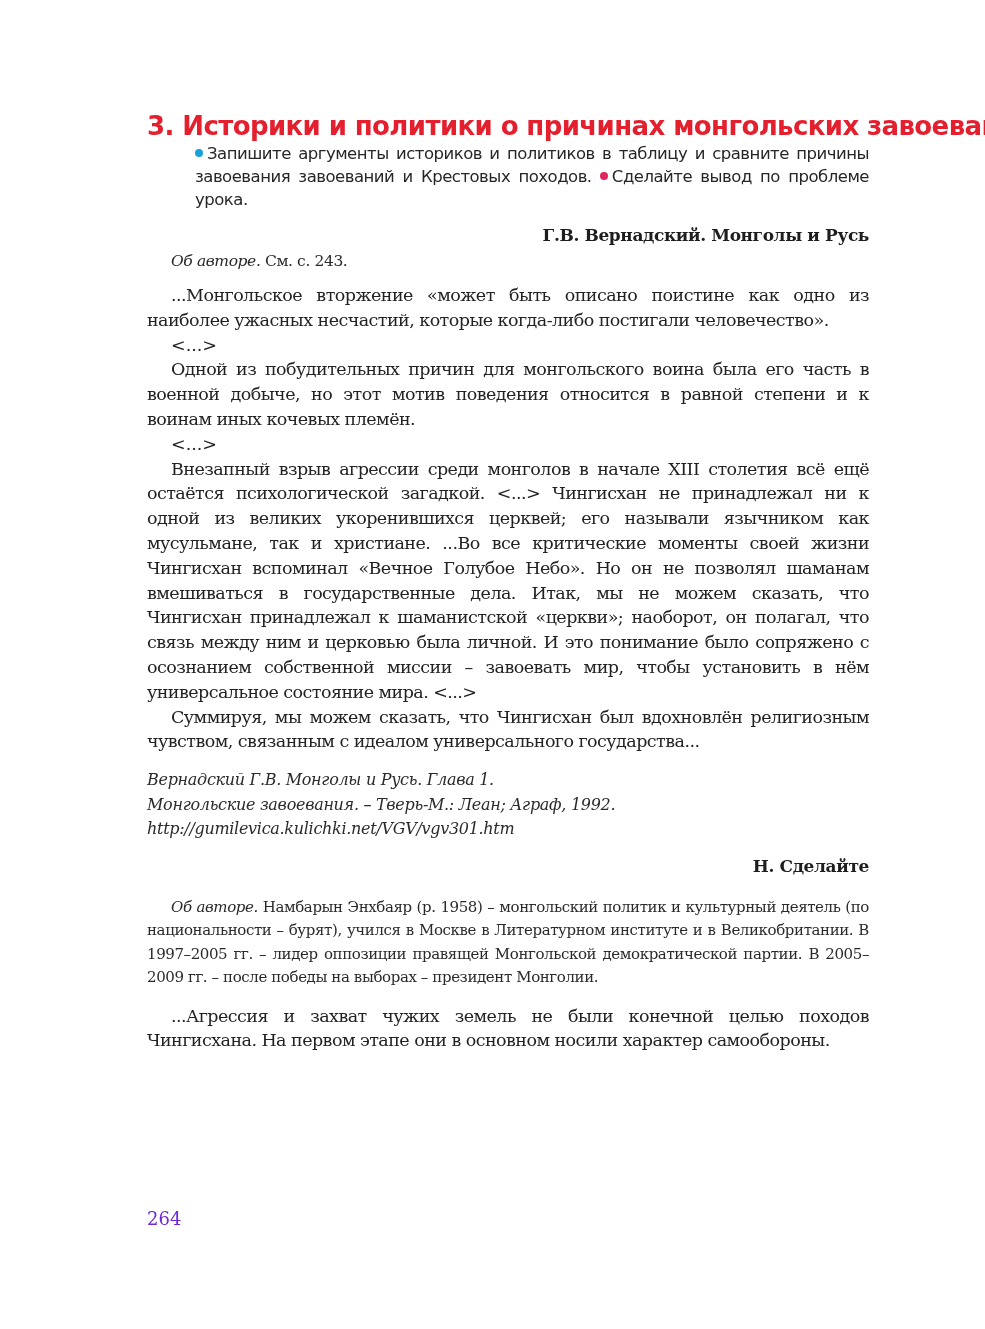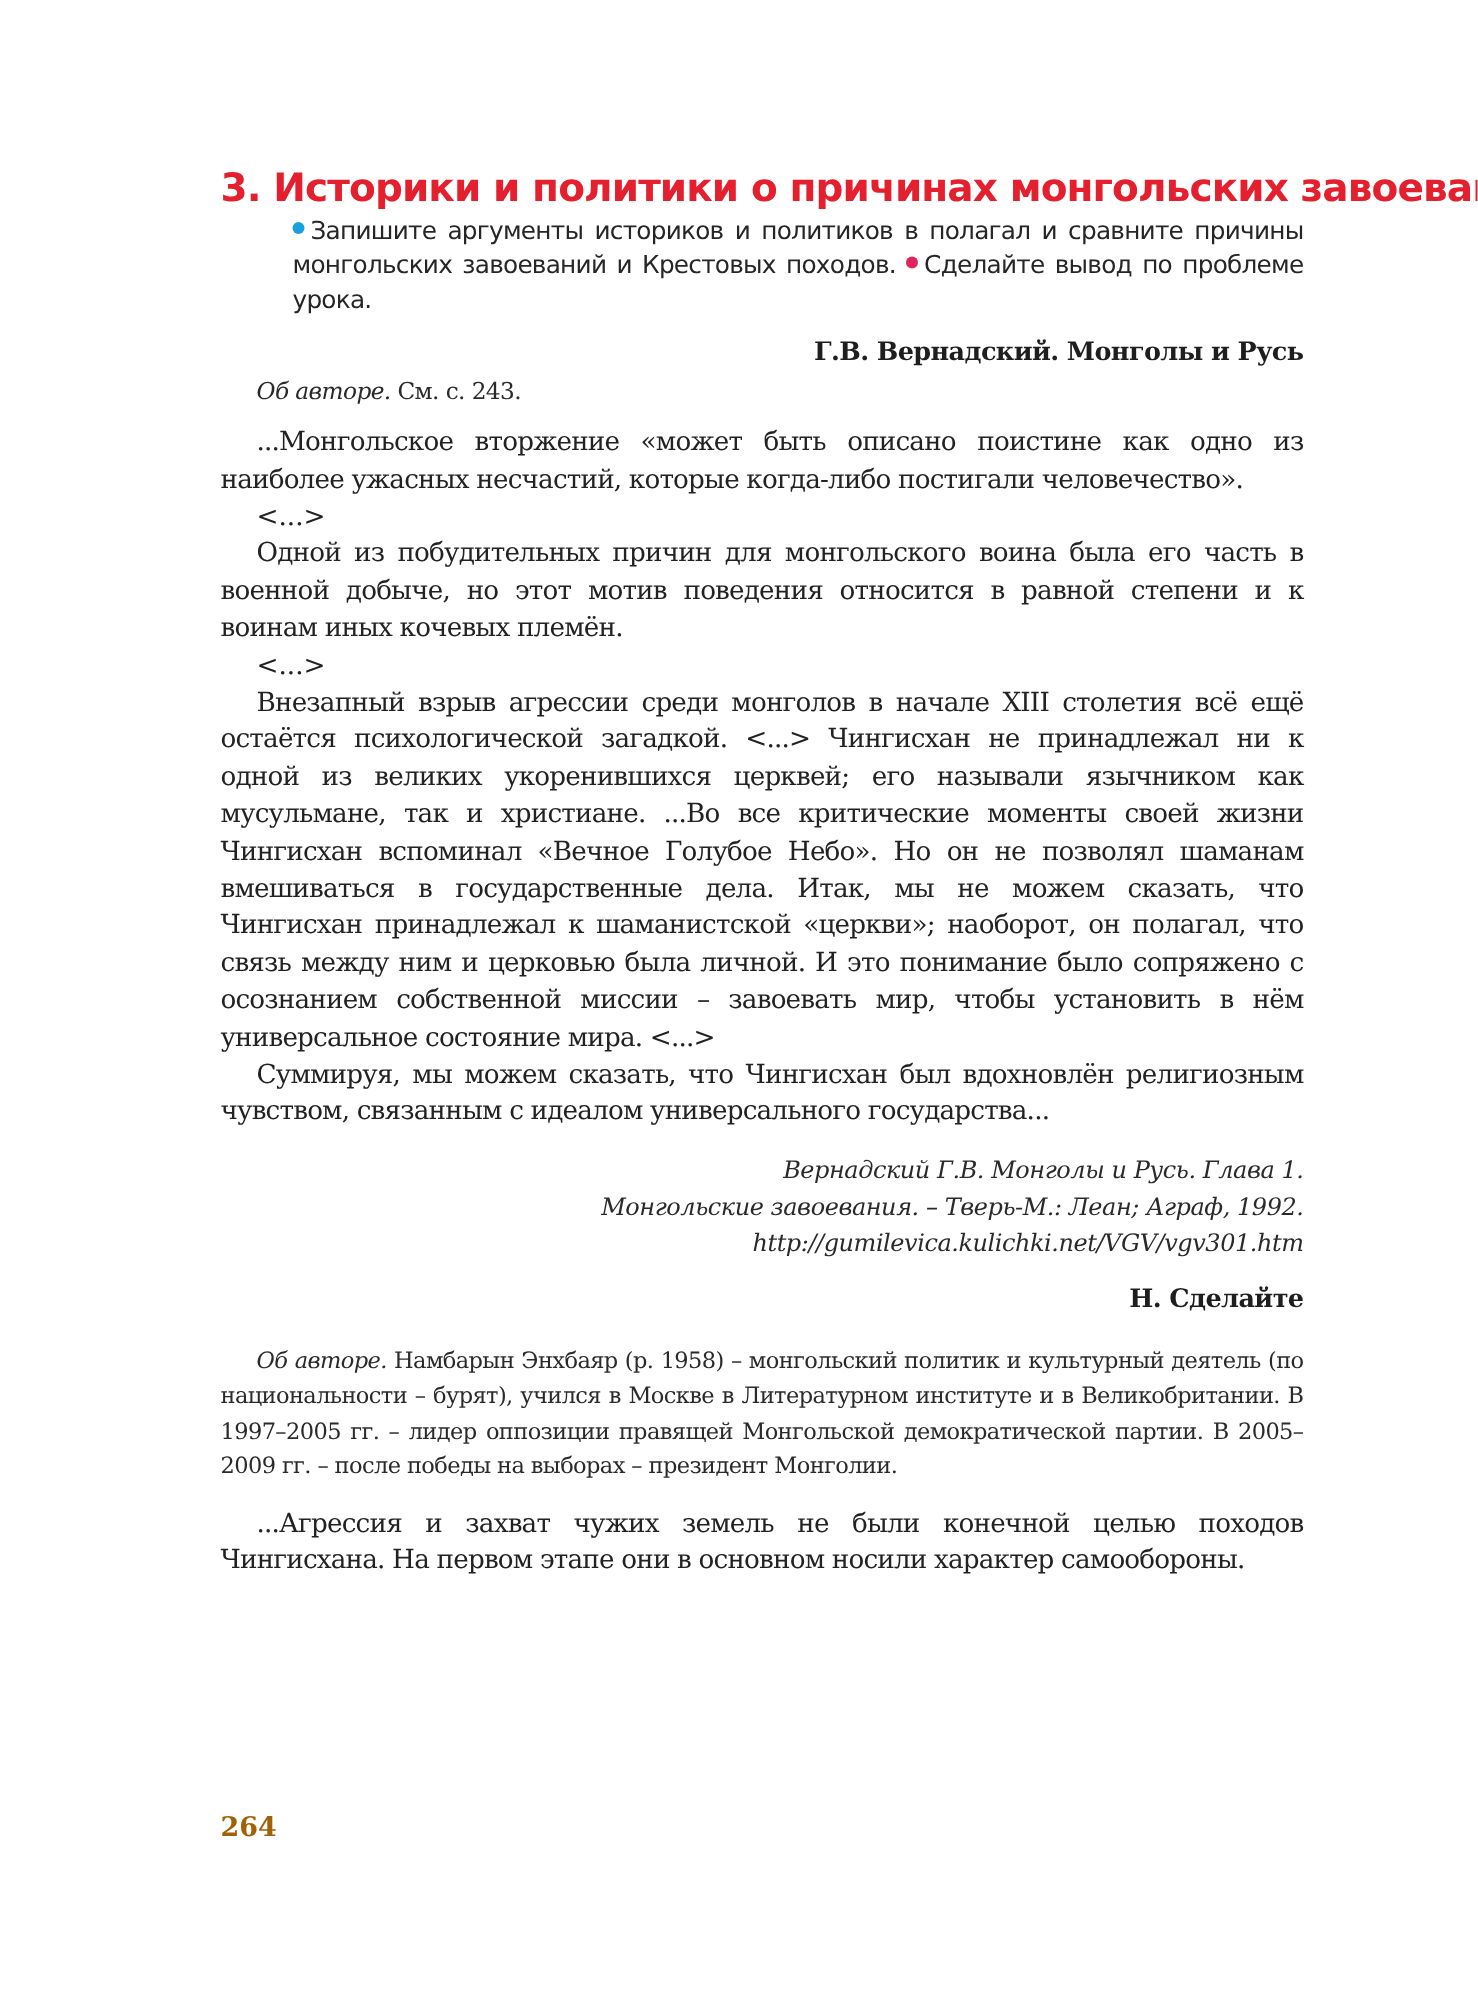--- a/index.html
+++ b/index.html
@@ -77,41 +77,40 @@
       font-size: 17.5px;
       line-height: 24.8px;
       margin: 0 0 0 24px;
       color: #222222;
     }
     .citation {
       font-family: "DejaVu Serif", serif;
       font-style: italic;
       font-size: 16px;
       line-height: 24.5px;
-      text-align: right;
+      text-align: left;
       margin: 14px 0 8px 0;
       letter-spacing: -0.3px;
       color: #2a2a2a;
     }
     .citation div { white-space: nowrap; }
     .page-number {
       position: absolute; left: 147px; top: 1208px;
       font-family: "DejaVu Serif", serif;
       font-size: 18px;
-      color: #a16207;
-      font-weight: bold;
+      color: #6d28d9;
     }
   </style>
 </head>
 <body>
 
 <div class="page">
   <h2 class="section-title">3. Историки и политики о причинах монгольских завоеваний</h2>
   <p class="task">
-    <span class="bullet blue"></span><span>Запишите аргументы историков и политиков в полагал и сравните причины монгольских завоеваний и Крестовых походов.</span>
+    <span class="bullet blue"></span><span>Запишите аргументы историков и политиков в таблицу и сравните причины завоевания завоеваний и Крестовых походов.</span>
     <span class="bullet red"></span><span>Сделайте вывод по проблеме урока.</span>
   </p>
 
   <div class="src-title">Г.В. Вернадский. Монголы и Русь</div>
   <p class="about"><i>Об авторе.</i><span> См. с. 243.</span></p>
 
   <p class="para">...Монгольское вторжение «может быть описано поистине как одно из наиболее ужасных несчастий, которые когда-либо постигали человечество».</p>
   <p class="ellipsis">&lt;...&gt;</p>
   <p class="para">Одной из побудительных причин для монгольского воина была его часть в военной добыче, но этот мотив поведения относится в равной степени и к воинам иных кочевых племён.</p>
   <p class="ellipsis">&lt;...&gt;</p>

